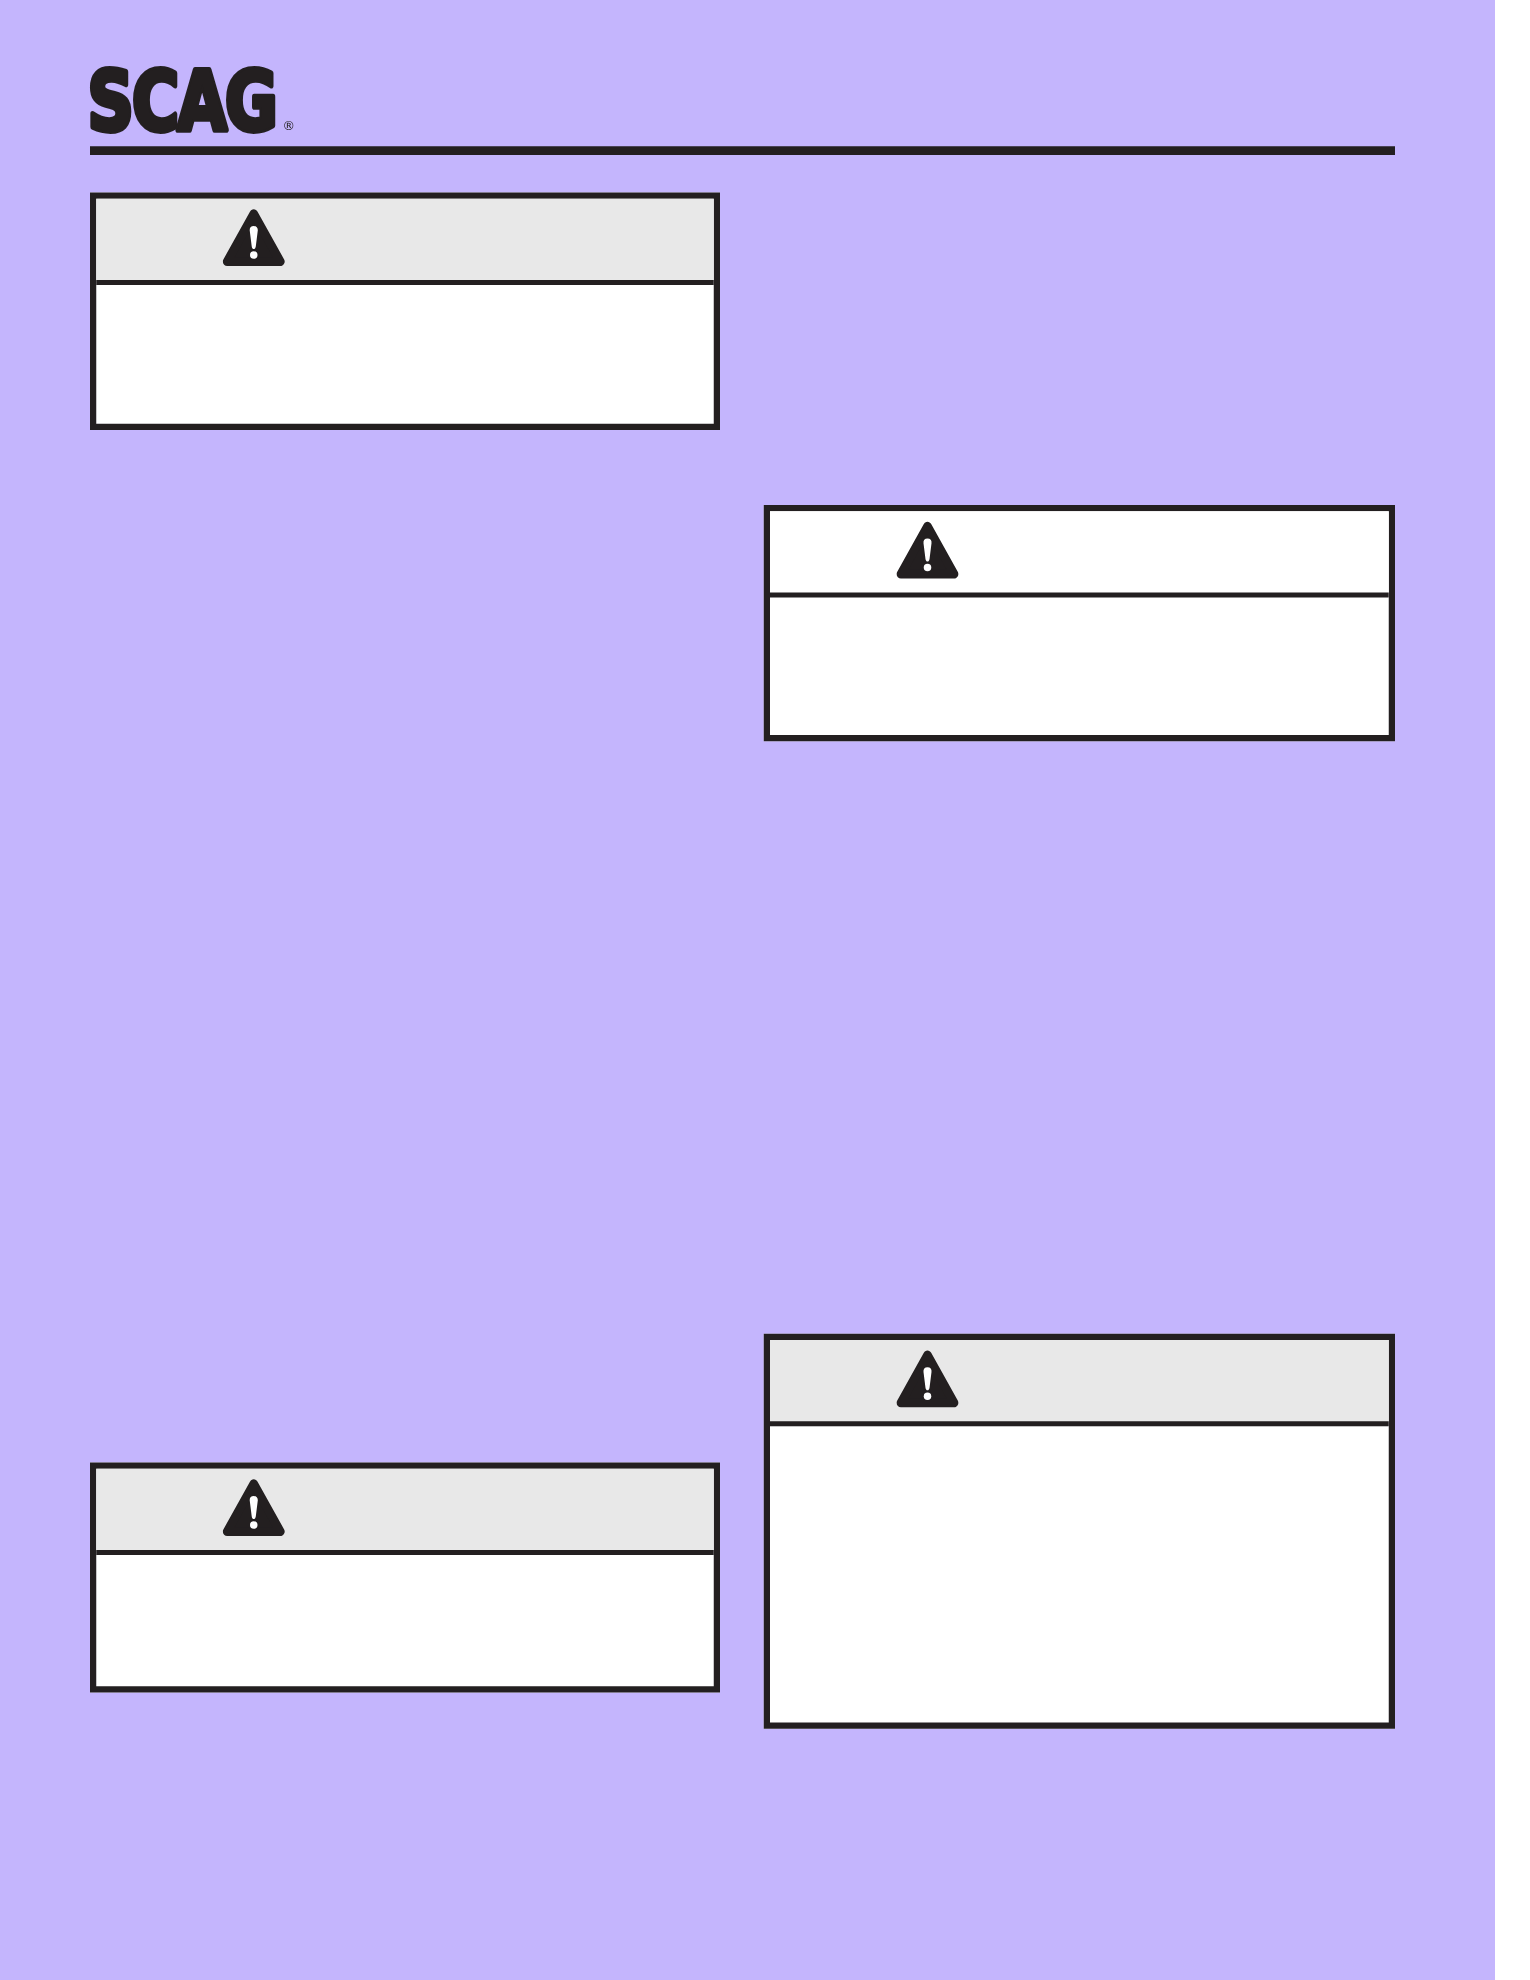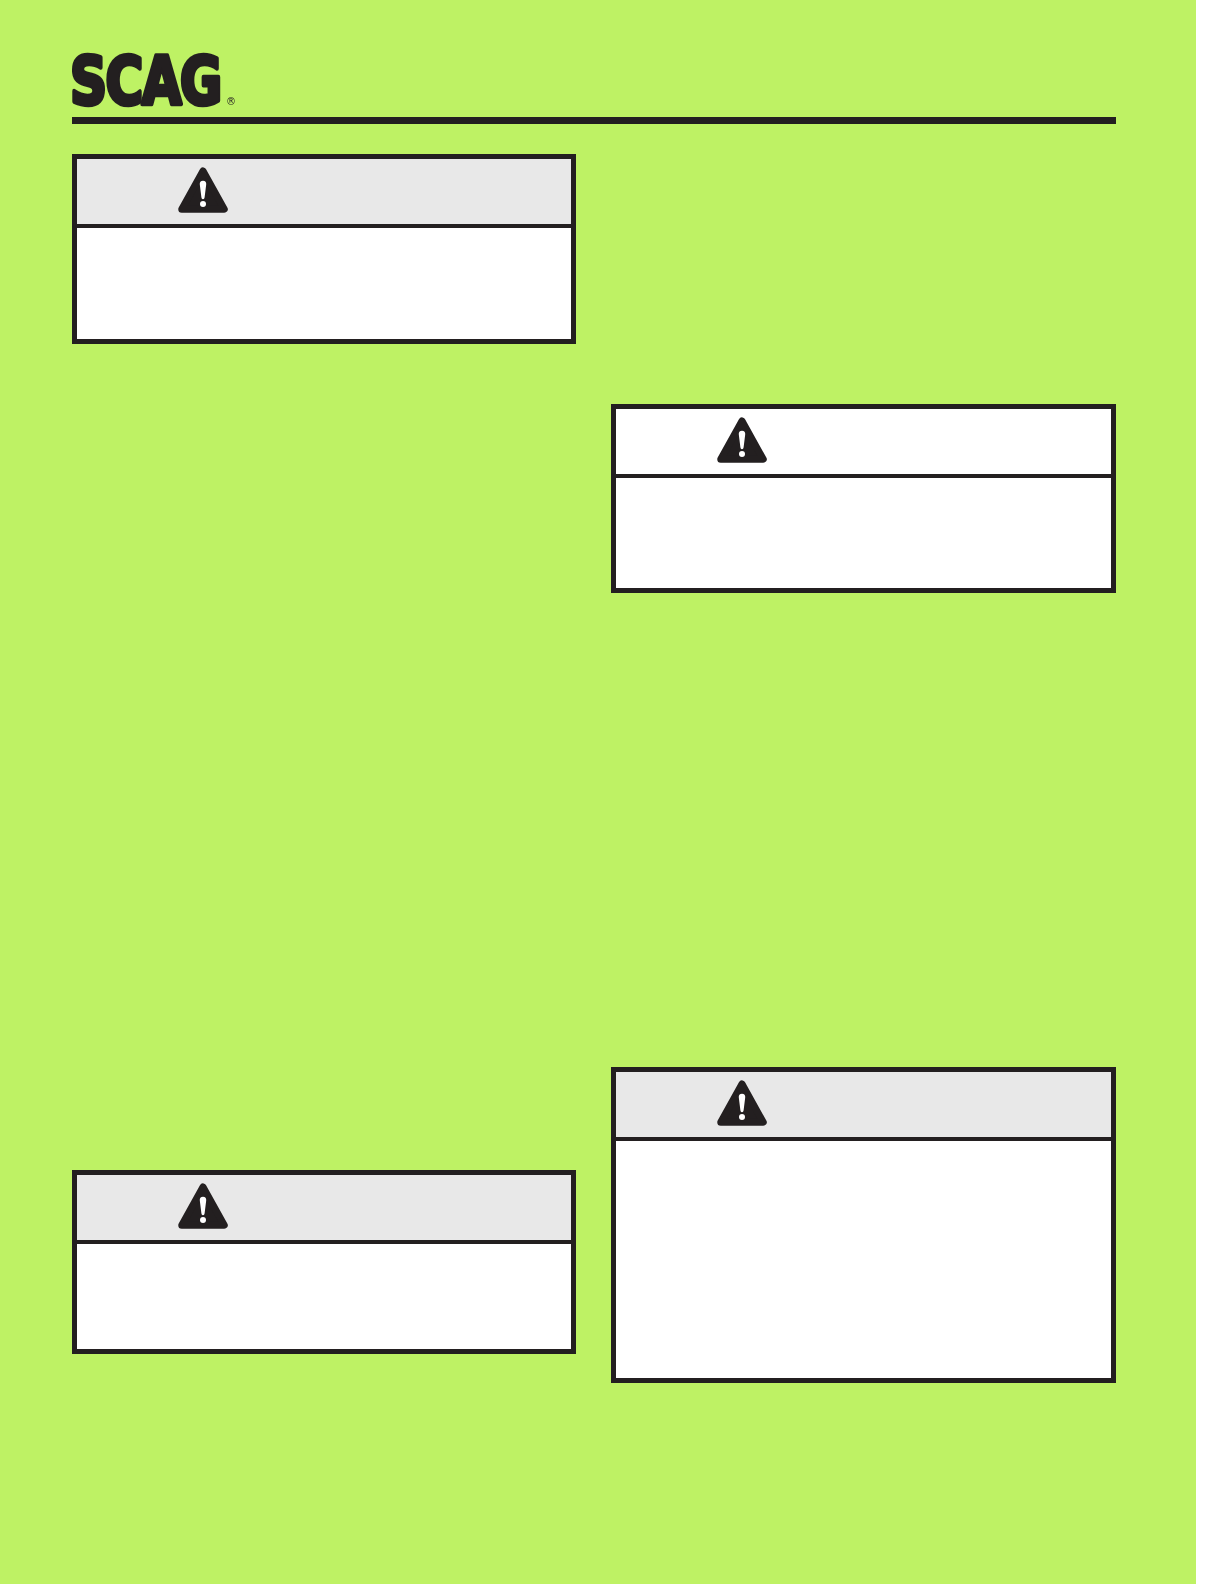--- a/index.html
+++ b/index.html
@@ -1,20 +1,20 @@
 <!DOCTYPE html>
 <html><head>
 <meta charset="utf-8">
 <style>
   html, body { margin: 0; padding: 0; background: #ffffff; }
   .page {
     position: relative;
     width: 1196px;
     height: 1584px;
-    background: #bef264;
+    background: #c4b5fd;
     font-family: "Liberation Sans", sans-serif;
     overflow: hidden;
   }
 
   
   .logo-wrap {
     position: absolute;
     left: 70px;
     top: 52px;
     width: 175px;

